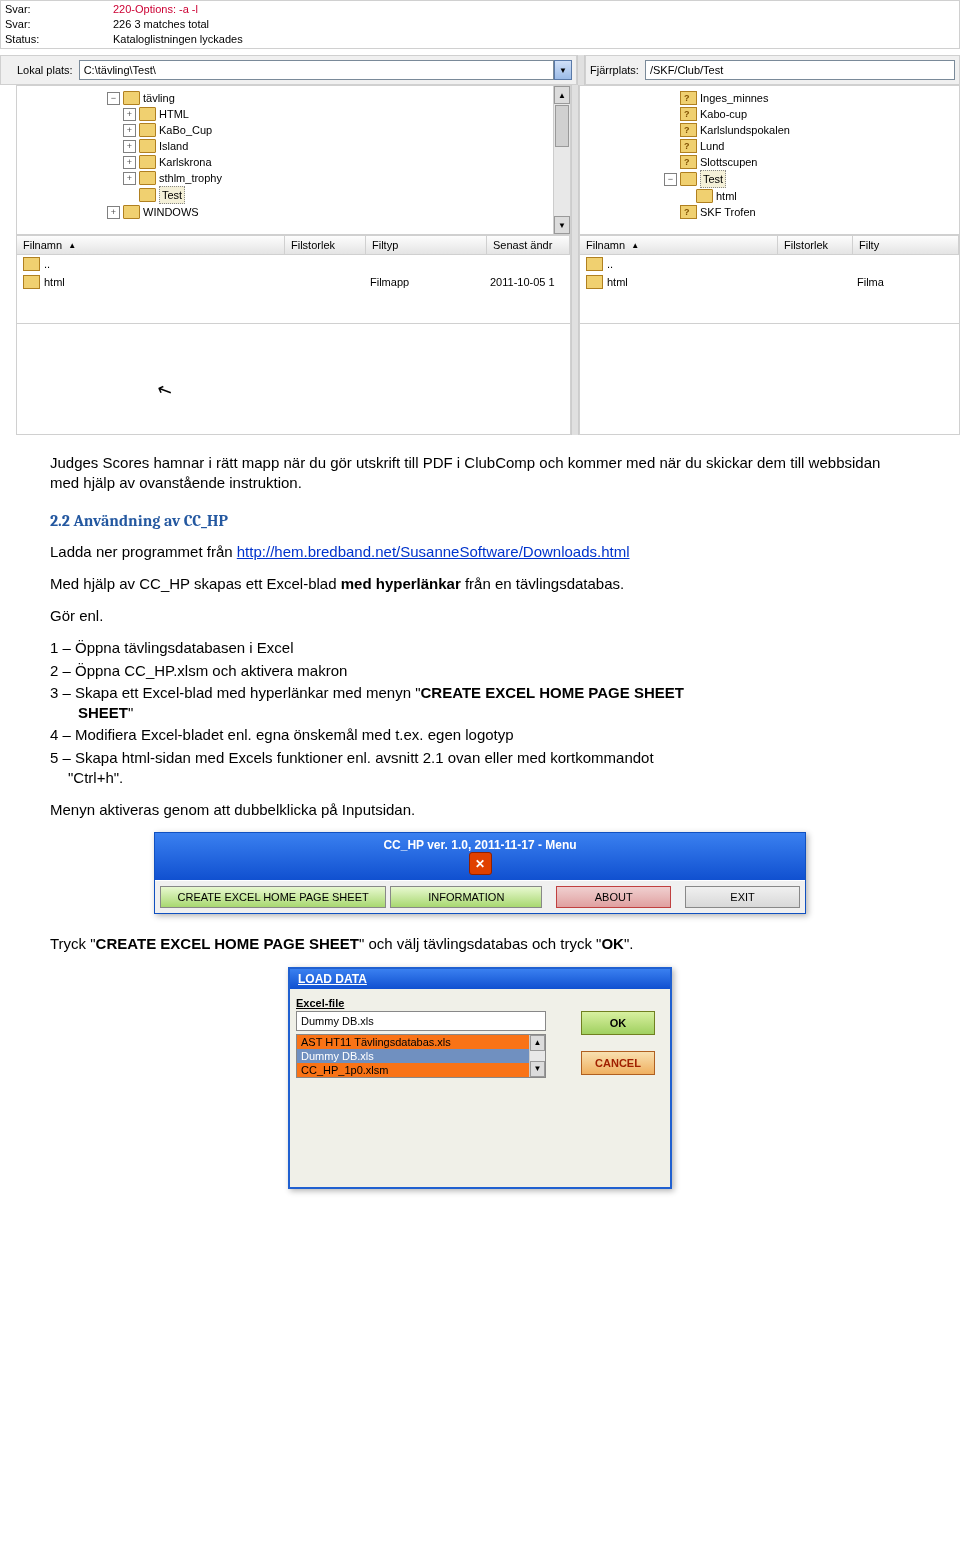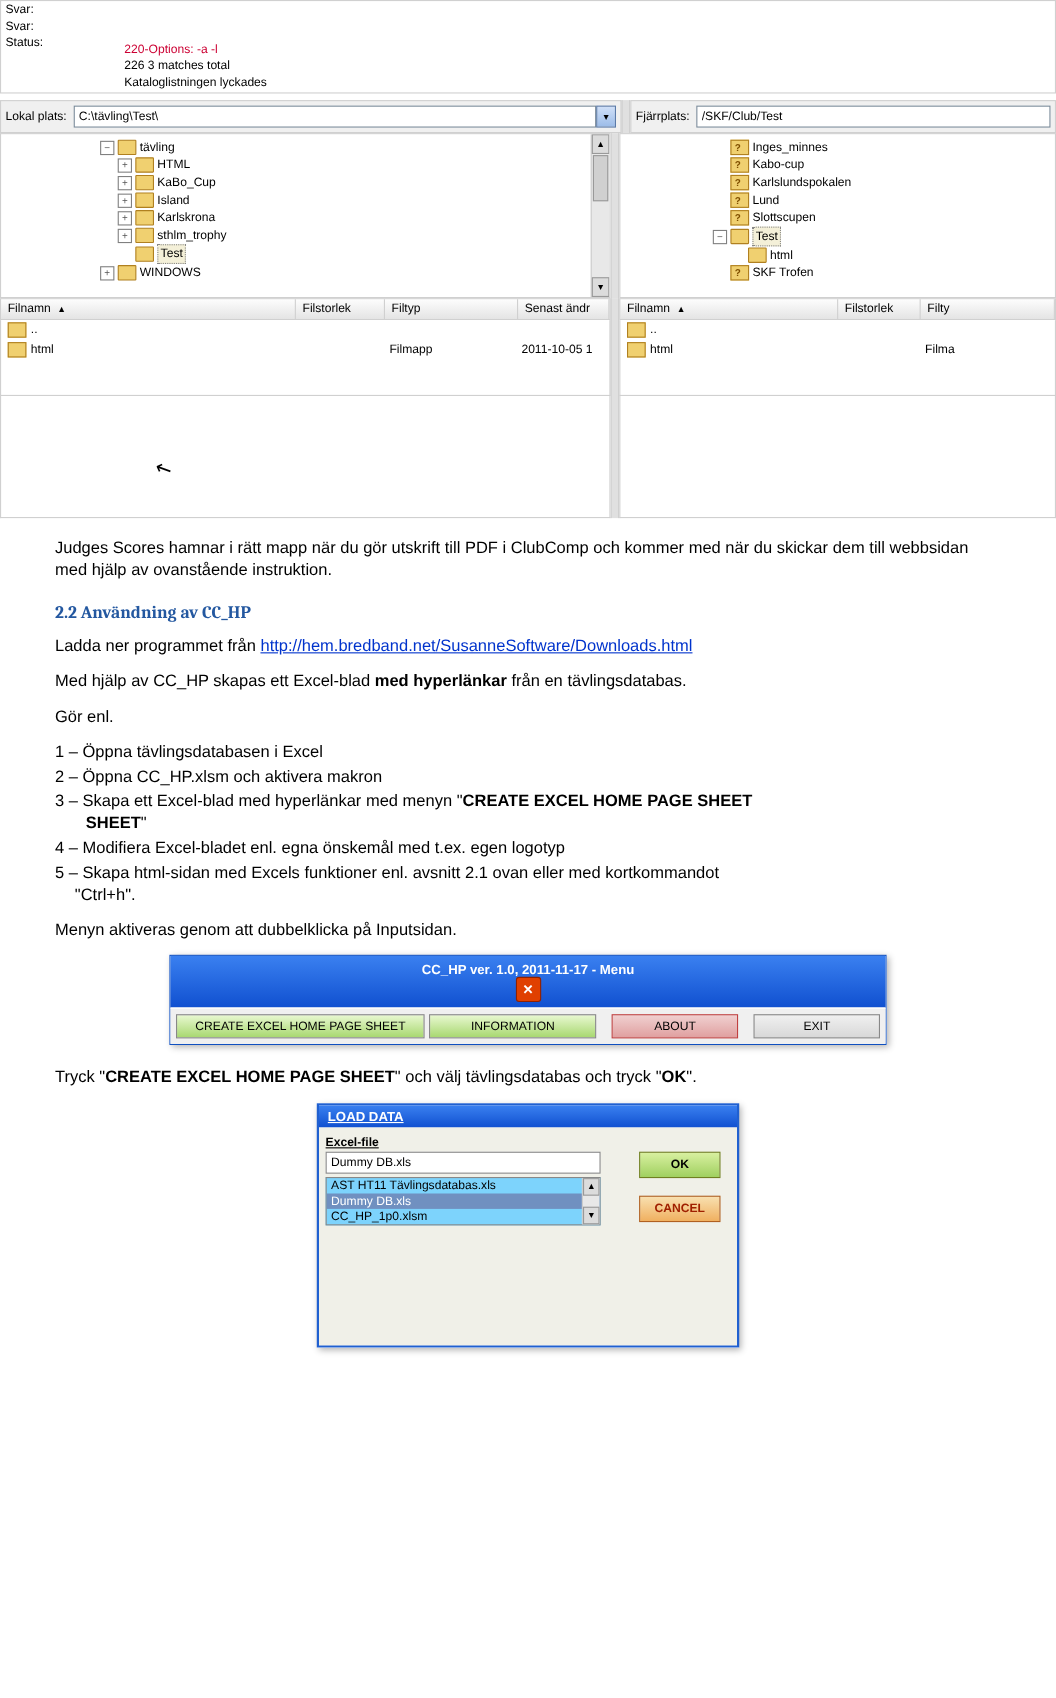--- a/index.html
+++ b/index.html
@@ -2,21 +2,21 @@
 <html><head>
 <meta charset="utf-8">
 <style>
   body { margin:0; font-family: Arial, sans-serif; font-size:15px; color:#000; background:#fff; width:960px; }
   .page { padding:0 50px 30px 50px; }
   
   .ftp-app { font-family: Tahoma, sans-serif; font-size:11px; margin-bottom:18px; }
   .status-left { width:100px; line-height:15px; white-space:pre; padding:1px 4px; }
   .status-right-wrap { flex:1; padding:1px 4px; }
   .status-right-wrap .l { line-height:15px; }
-  .red { color:#cc0033;margin-top:36px; }
+  .red { color:#cc0033; }
   .path-row { display:flex; margin-top:6px; }
   .path-panel { display:flex; align-items:center; padding:4px; background:#f0f0f0; border:1px solid #d0d0d0; }
   .path-label { margin-right:6px; }
   .path-input { flex:1; background:#fff; border:1px solid #7a8a99; font-size:11px; height:18px; padding:0 4px; font-family:Tahoma,sans-serif; }
   .tree-row { display:flex; }
   .tree-panel { background:#fff; border:1px solid #d0d0d0; padding:4px 4px 4px 90px; position:relative; height:140px; overflow:hidden; }
   .tree-panel.remote { padding-left:84px; }
   .tree-item { display:flex; align-items:center; line-height:16px; }
   .tree-item .exp { width:11px; height:11px; border:1px solid #808080; margin-right:3px; display:flex; align-items:center; justify-content:center; font-size:9px; color:#555; line-height:9px; }
   .tree-item .exp.minus::before { content:"−"; }
@@ -35,21 +35,21 @@
   .grid-header .hc { border-right:1px solid #d0d0d0; padding:3px 6px; display:flex; align-items:center; }
   .grid-header .arr-up { margin-left:6px; font-size:8px; }
   .grid-body { background:#fff; border:1px solid #d0d0d0; border-top:none; height:68px; }
   .grid-row { display:flex; font-size:11px; padding:1px 0; }
   .grid-row .gc { padding:1px 6px; display:flex; align-items:center; }
   .fold-mini { width:15px; height:12px; background:#f0d070; border:1px solid #b08020; margin-right:4px; }
   .blank-area { height:110px; border:1px solid #d0d0d0; border-top:none; background:#fff; position:relative; }
   .cursor { position:absolute; left:140px; top:55px; font-size:18px; transform:rotate(-25deg); }
   .split-v { width:6px; background:#e0e0e0; border-left:1px solid #ccc; border-right:1px solid #ccc; }
   .ftp-col { display:flex; flex-direction:column; }
-  .ftp-left { width:555px; }
+  .ftp-left { width:555px;padding-left:16px; }
   .ftp-right { width:290px; }
   .status-wrap { display:flex; border:1px solid #d0d0d0; background:#fff; }
   
   .doc-text p { margin:12px 0; line-height:1.35; }
   .doc-text h3 { color:#2458a0; font-family: Cambria, serif; font-weight:bold; font-size:16px; margin:18px 0 8px; }
   .doc-text a { color:#0033cc; text-decoration:underline; }
   .doc-text .li { margin:2px 0; line-height:1.35; }
   
   .menu-dlg { width:650px; margin:12px auto 20px; border:1px solid #1050c0; box-shadow:2px 2px 6px rgba(0,0,0,.3); font-family: Tahoma,sans-serif; }
   .menu-dlg .titlebar { background:linear-gradient(#3a80f0,#1050d0); color:#fff; font-weight:bold; font-size:12px; padding:5px 8px; display:flex; align-items:center; justify-content:space-between;flex-direction:column; }
@@ -60,21 +60,21 @@
   .menu-dlg .btn.mid { flex:1.4; }
   .menu-dlg .btn.sm { flex:1;margin-left:10px; }
   .menu-dlg .btn.sel { border:1px solid #c04040; background:linear-gradient(#f0d0d0,#e0a0a0); }
   .menu-dlg .btn.exit { background:linear-gradient(#f0f0f0,#d8d8d8); }
   
   .load-dlg { width:380px; margin:8px auto 0; border:2px solid #2060d0; font-family: Tahoma,sans-serif; box-shadow:2px 2px 6px rgba(0,0,0,.3); }
   .load-dlg .titlebar { background:linear-gradient(#3a80f0,#1050d0); color:#fff; font-weight:bold; font-size:12px; padding:3px 8px;text-decoration:underline; }
   .load-dlg .body { background:#f0f0e8; padding:8px 6px 50px; position:relative; min-height:140px; }
   .load-dlg .lbl { font-size:11px; font-weight:bold; text-decoration:underline; }
   .load-dlg .inp { width:240px; height:16px; font-size:11px; border:1px solid #888; background:#fff; padding:1px 4px; margin-top:2px; font-family:Tahoma,sans-serif; }
-  .load-dlg .list { width:248px; border:1px solid #888; background:#7dd3fc; margin-top:3px; font-size:11px; position:relative; }
+  .load-dlg .list { width:248px; border:1px solid #888; background:#f97316; margin-top:3px; font-size:11px; position:relative; }
   .load-dlg .list .opt { padding:1px 4px; }
   .load-dlg .list .opt.sel { background:#7090c0; color:#fff; }
   .load-dlg .list .scr { position:absolute; right:0; top:0; bottom:0; width:15px; background:#e8e8e8; border-left:1px solid #ccc; display:flex; flex-direction:column; justify-content:space-between; }
   .load-dlg .list .scr .sa { height:14px; background:#dcdcdc; border:1px solid #999; font-size:8px; display:flex; align-items:center; justify-content:center; }
   .load-dlg .abtn { position:absolute; right:15px; width:72px; height:22px; display:flex; align-items:center; justify-content:center; font-size:11px; font-weight:bold; border:1px solid #708020; }
   .load-dlg .ok { top:22px; background:linear-gradient(#d8f0a0,#a0d060); }
   .load-dlg .cancel { top:62px; background:linear-gradient(#f8e0b0,#f0b060); color:#a02000; border-color:#b06020; }
   .footer-line { margin-top:40px; display:flex; justify-content:space-between; font-family: Calibri, sans-serif; font-size:14px; }
   .footer-line .r { text-align:right; }
 </style>

